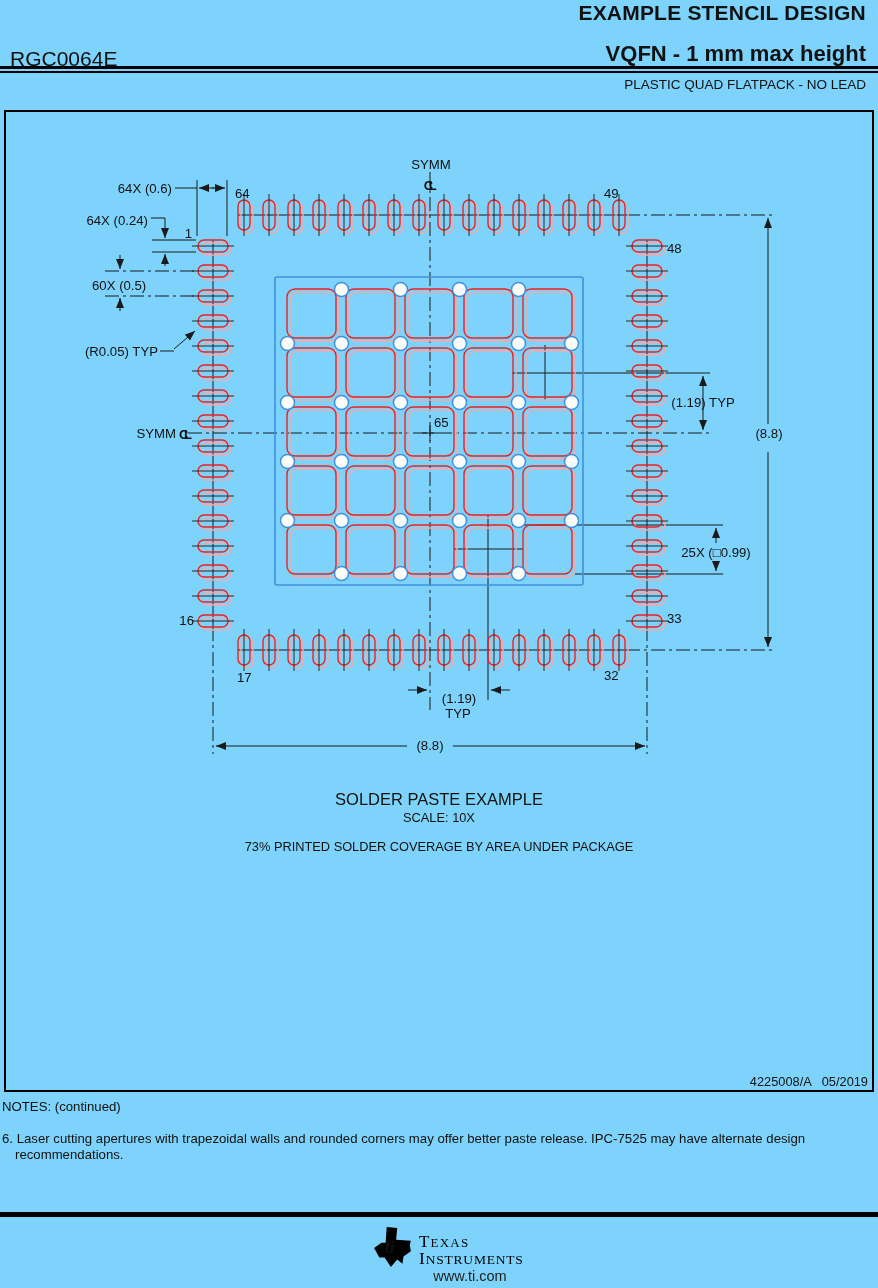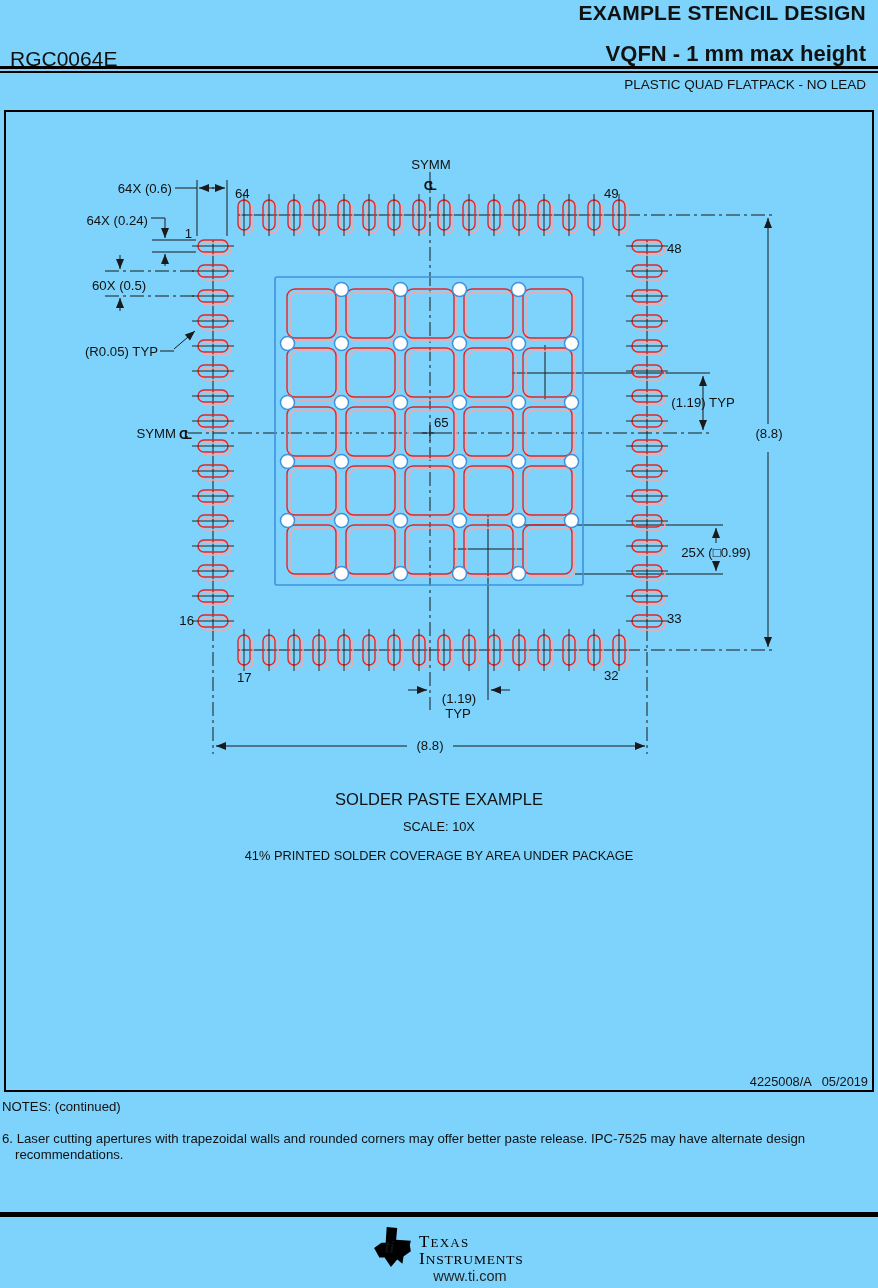--- a/index.html
+++ b/index.html
@@ -6,21 +6,21 @@
   .page{position:relative;width:878px;height:1288px;background:#7dd3fc;overflow:hidden;
         font-family:"Liberation Sans",sans-serif;color:#111;}
   .abs{position:absolute;}
   .hdr-title{top:1px;right:12px;font-size:21px;font-weight:bold;letter-spacing:.2px;}
   .hdr-part{top:35px;left:10px;font-size:21px;font-weight:normal;margin-top:12px;}
   .hdr-pkg{top:41px;right:12px;font-size:22px;font-weight:bold;}
   .rule1{top:66px;left:0;width:878px;height:3px;background:#000;}
   .rule2{top:71px;left:0;width:878px;height:2px;background:#000;}
   .hdr-sub{top:77px;right:12px;font-size:13.5px;}
   .caption{top:791px;left:0;width:878px;text-align:center;line-height:16px;}
-  .cap-title{font-size:16.5px;margin-bottom:12px;}
+  .cap-title{font-size:16.5px;margin-bottom:3px;}
   .cap-line{font-size:12.8px;}
   .cap-gap{height:13px;}
   .notes-h{top:1099px;left:2px;font-size:13.2px;text-align:right;}
   .note6{top:1131px;left:2px;width:845px;font-size:13.2px;line-height:15.5px;
          text-indent:-13px;padding-left:13px;}
   .footbar{top:1212px;left:0;width:878px;height:5px;background:#000;}
   .ti-icon{left:372px;top:1226px;}
   .brand{left:419px;top:1235px;font-family:"Liberation Serif",serif;font-weight:normal;color:#000;}
   .brand-top{font-size:13px;line-height:14px;letter-spacing:1.2px;}
   .brand-top::first-letter{font-size:17px;}
@@ -428,21 +428,21 @@
       <text class="t" x="458" y="718" text-anchor="middle">TYP</text>
 
       <text x="868" y="1086" text-anchor="end" style="font-size:12.8px;white-space:pre">4225008/A   05/2019</text>
     </g>
   </svg>
 
   <div class="abs caption">
     <div class="cap-title">SOLDER PASTE EXAMPLE</div>
     <div class="cap-line">SCALE: 10X</div>
     <div class="cap-gap"></div>
-    <div class="cap-line">41% PRINTED SOLDER COVERAGE BY AREA UNDER PACKAGE</div>
+    <div class="cap-line">73% PRINTED SOLDER COVERAGE BY AREA UNDER PACKAGE</div>
   </div>
 
   <div class="abs notes-h">NOTES: (continued)</div>
   <div class="abs note6">6. Laser cutting apertures with trapezoidal walls and rounded corners may offer better paste release. IPC-7525 may have alternate design recommendations.</div>
 
   <div class="abs footbar"></div>
 
   <svg class="abs ti-icon" width="42" height="42" viewBox="0 0 40 40">
     <path d="M14,1 L24,2 L23,13 L37,14 L36,18 L37,24 L30,29 L29,36 L24,32 L18,39 L12,30 L7,30 L2,21 L9,16 L13,16 Z" fill="#000"></path>
     <text x="12" y="26" font-size="15" font-style="italic" font-weight="bold" font-family="DejaVu Sans, sans-serif" fill="#fff">ti</text>

